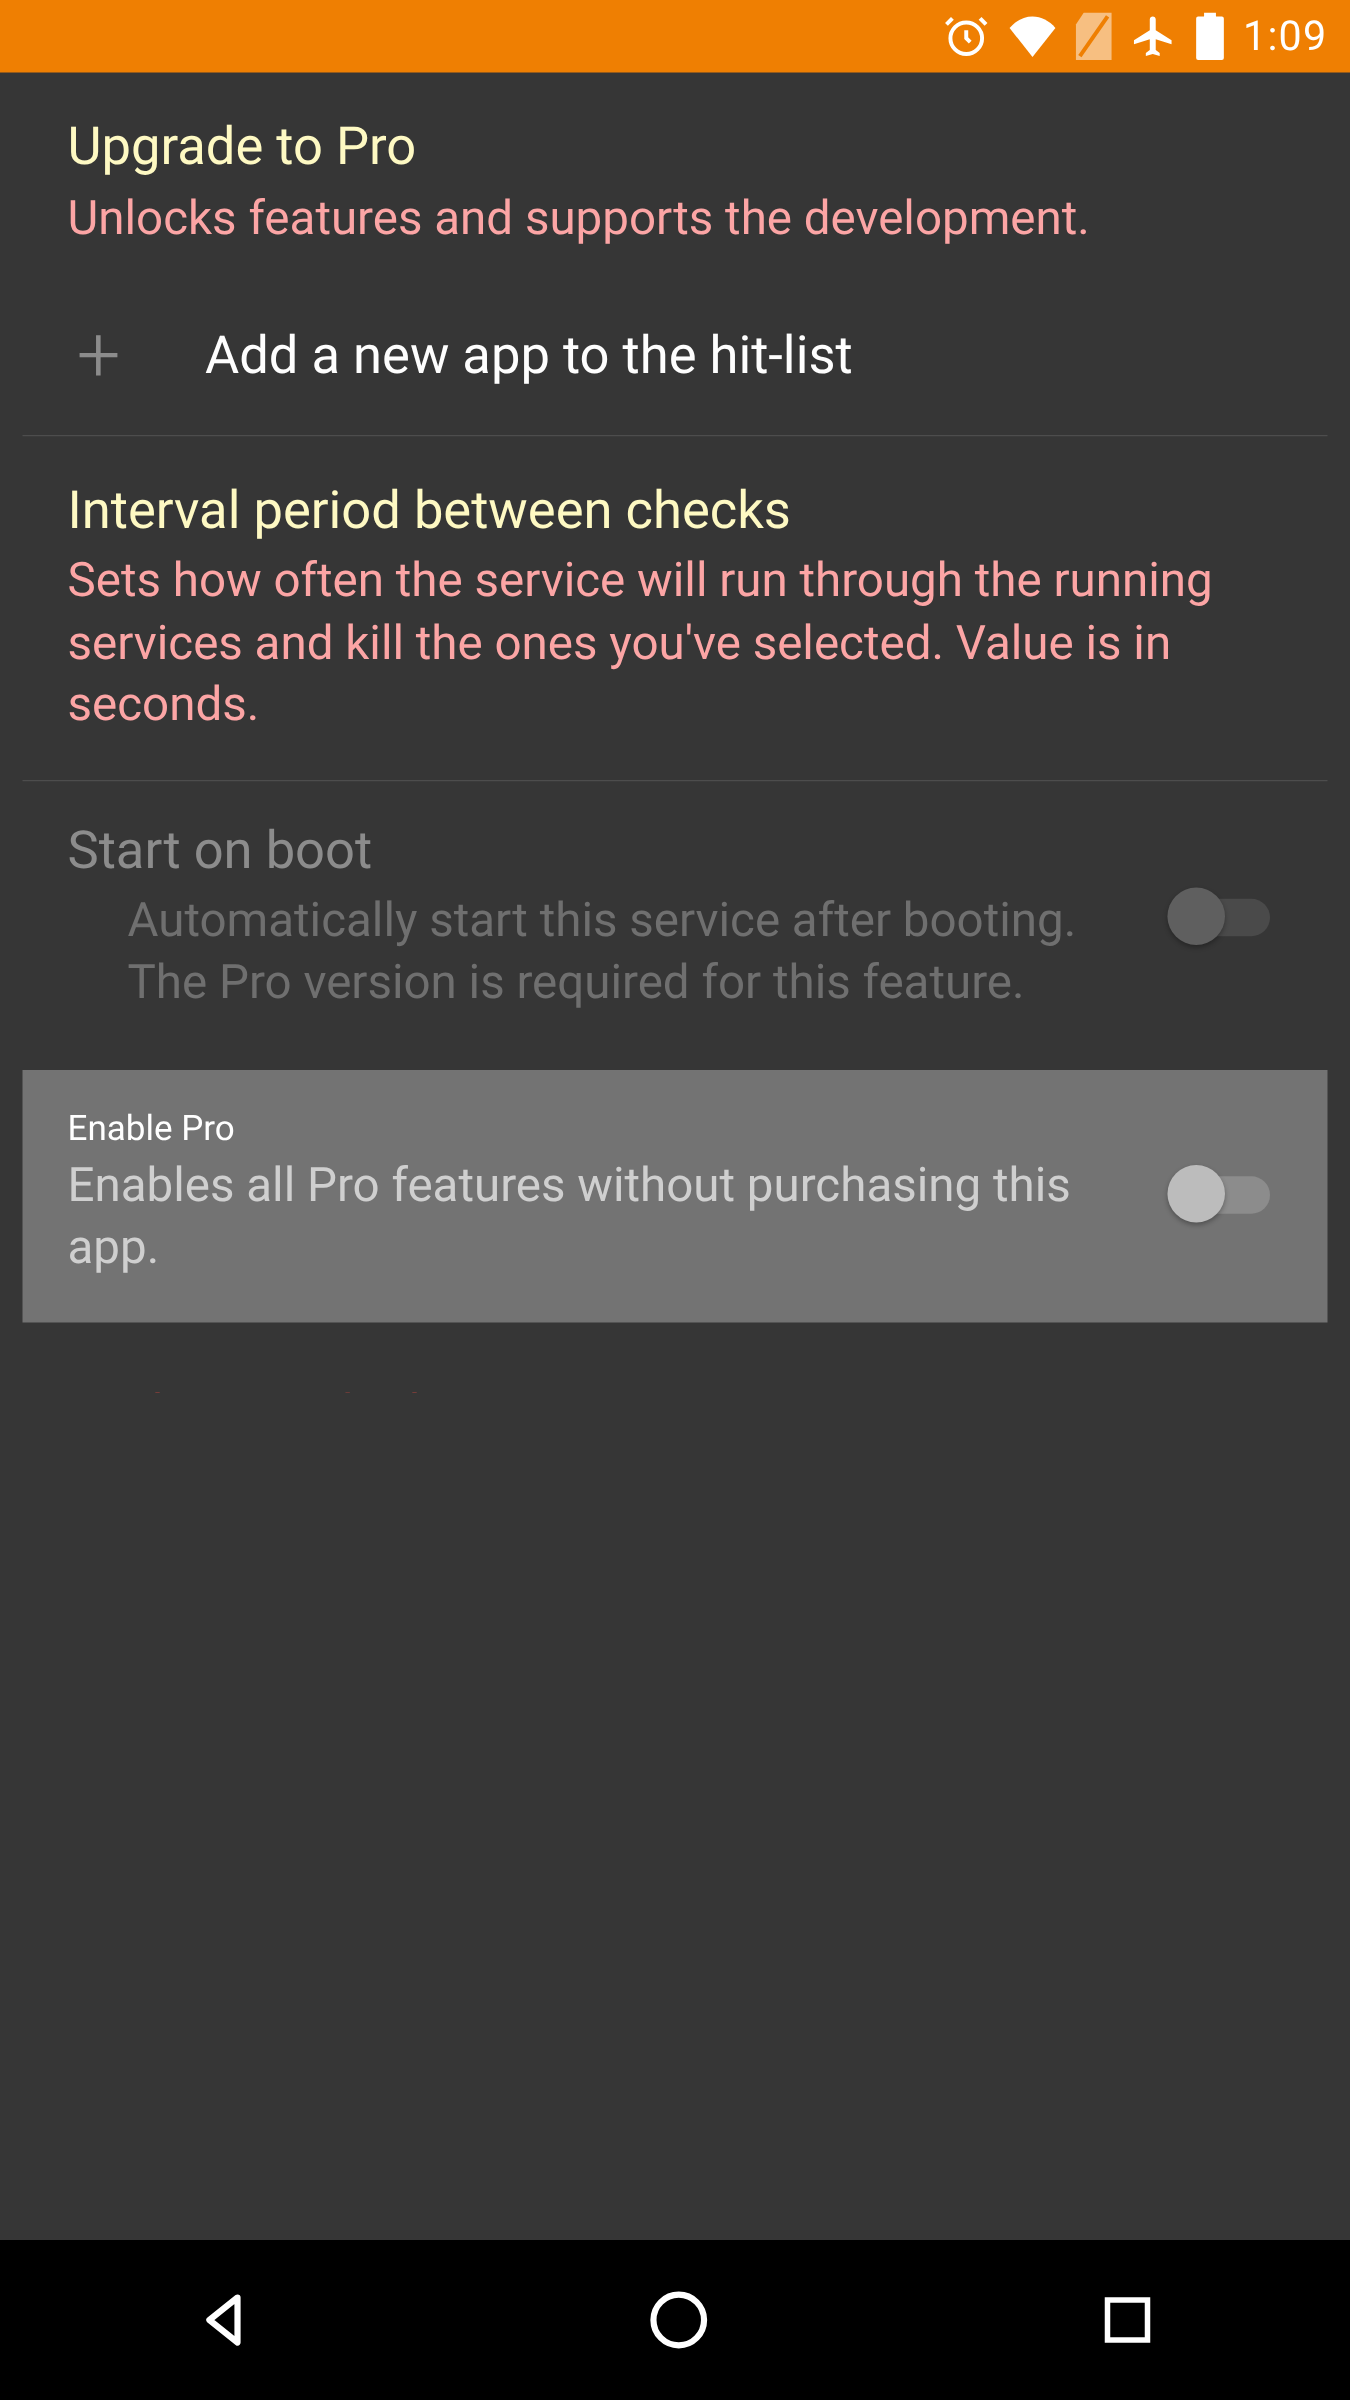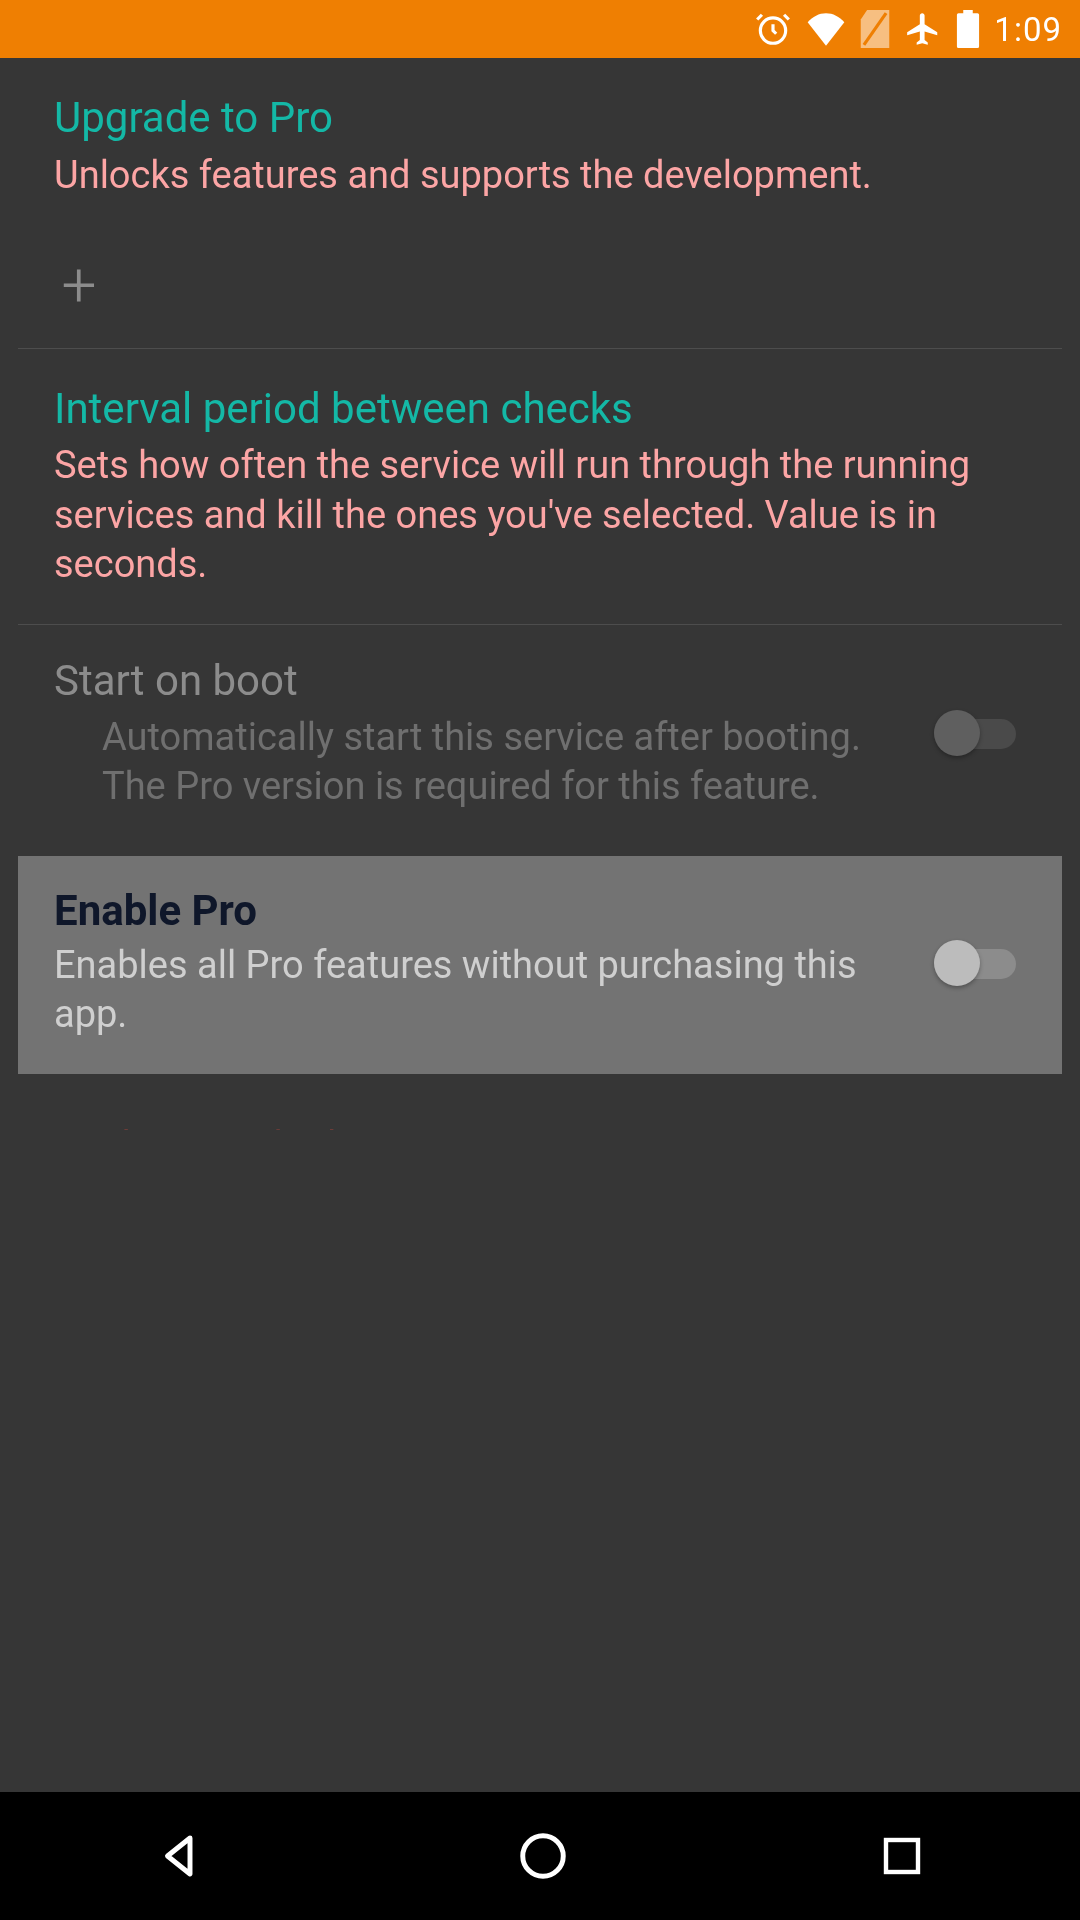--- a/index.html
+++ b/index.html
@@ -17,21 +17,21 @@
   .app-bar { height: 127px; background: #fca900; display: flex; align-items: center; justify-content: space-between; padding: 0 38px; }
   .app-title { color: #fff; font-size: 52px; font-weight: 500; }
   .main-toggle { position: relative; width: 100px; height: 58px; }
   .main-toggle .track { position: absolute; left: 0; top: 14px; width: 88px; height: 32px; border-radius: 16px; background: #fdd98a; }
   .main-toggle .thumb { position: absolute; right: 0; top: 4px; width: 52px; height: 52px; border-radius: 50%; background: #b7b7b7; box-shadow: 0 2px 5px rgba(0,0,0,0.3); }
   
   
   .content { flex: 1; overflow: hidden; padding: 0 0 0 0; }
   
   .item { padding: 34px 54px; }
-  .item .title { color: #14b8a6; font-size: 42px; font-weight: 400; line-height: 1.25; }
+  .item .title { color: #fef9c3; font-size: 42px; font-weight: 400; line-height: 1.25; }
   .item .subtitle { color: #fca5a5; font-size: 38px; line-height: 1.3; margin-top: 6px; }
   
   .section-header { color: #f94d3e; font-size: 38px; font-weight: 400; padding: 32px 54px 20px 54px; }
   
   .add-row { display: flex; align-items: center; padding: 20px 54px 32px 54px; gap: 60px; }
   .add-row .plus { color: #8c8c8c; font-size: 62px; font-weight: 300; line-height: 1; width: 50px; text-align: center; }
   .add-row .label { color: #fefefe; font-size: 42px; }
   
   .divider { height: 1px; background: #4d4d4d; margin: 0 18px; }
   
@@ -43,21 +43,21 @@
   .toggle-row.disabled .subtitle { color: #6f6f6f; }
   
   .switch { position: relative; width: 92px; height: 52px; flex: 0 0 auto; }
   .switch .track { position: absolute; left: 0; top: 12px; width: 82px; height: 30px; border-radius: 15px; background: #4f4f4f; }
   .switch .thumb { position: absolute; left: 0; top: 3px; width: 46px; height: 46px; border-radius: 50%; background: #b7b7b7; box-shadow: 0 2px 4px rgba(0,0,0,0.3); }
   .switch.disabled .track { background: #4a4a4a; }
   .switch.disabled .thumb { background: #5f5f5f; }
   
   .highlighted { background: #737373; margin: 14px 18px 0 18px; padding: 30px 36px 34px 36px; display: flex; align-items: center; gap: 18px; }
   .highlighted .texts { flex: 1; }
-  .highlighted .title { color: #0f172a; font-size: 42px; font-weight: 700; }
+  .highlighted .title { color: #ffffff; font-size: 28px; font-weight: 400; }
   .highlighted .subtitle { color: #cfcfcf; font-size: 38px; line-height: 1.3; margin-top: 6px; }
   .highlighted .switch .track { background: #8c8c8c; }
   .highlighted .switch .thumb { background: #bcbcbc; }
   
   .section-header.cut { padding: 50px 54px 0 54px; height: 56px; overflow: hidden; }
   
   
   .nav-bar { height: 128px; background: #000; display: flex; align-items: center; justify-content: space-around; }
   .nav-bar svg { display: block; }
 </style>
@@ -103,20 +103,21 @@
   <div class="content">
 
     <div class="item">
       <div class="title">Upgrade to Pro</div>
       <div class="subtitle">Unlocks features and supports the development.</div>
     </div>
 
 
     <div class="add-row">
       <div class="plus">+</div>
+      <div class="label">Add a new app to the hit-list</div>
     </div>
 
     <div class="divider"></div>
 
     <div class="item">
       <div class="title">Interval period between checks</div>
       <div class="subtitle">Sets how often the service will run through the running services and kill the ones you've selected. Value is in seconds.</div>
     </div>
 
     <div class="divider"></div>

